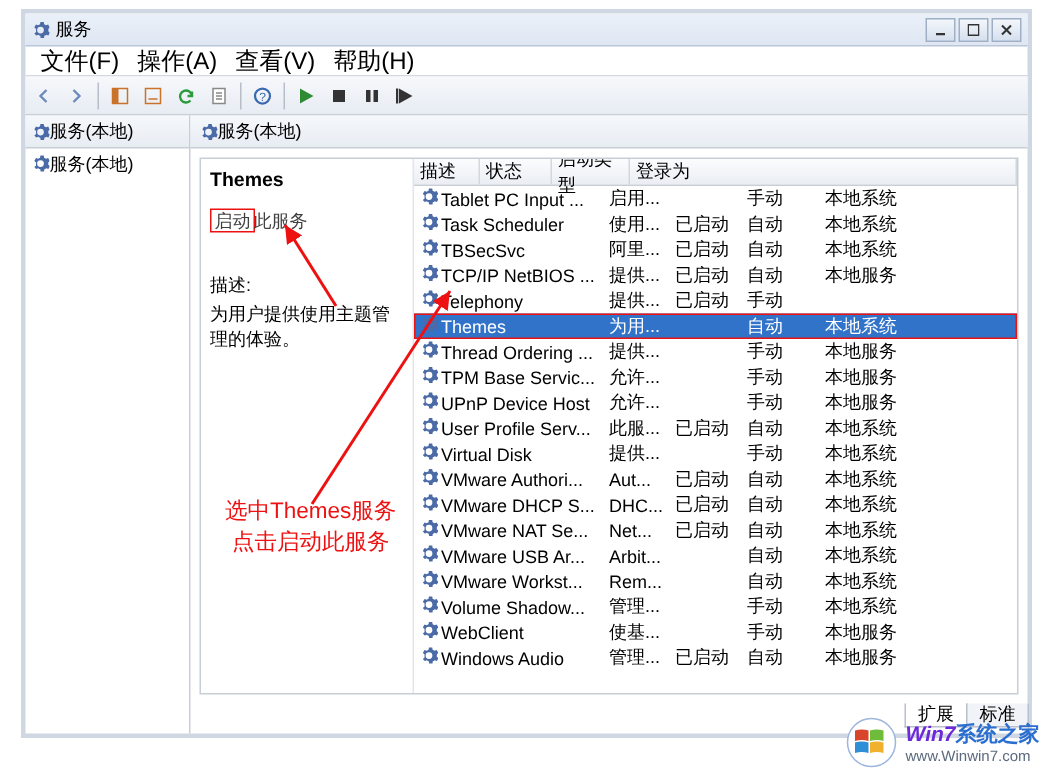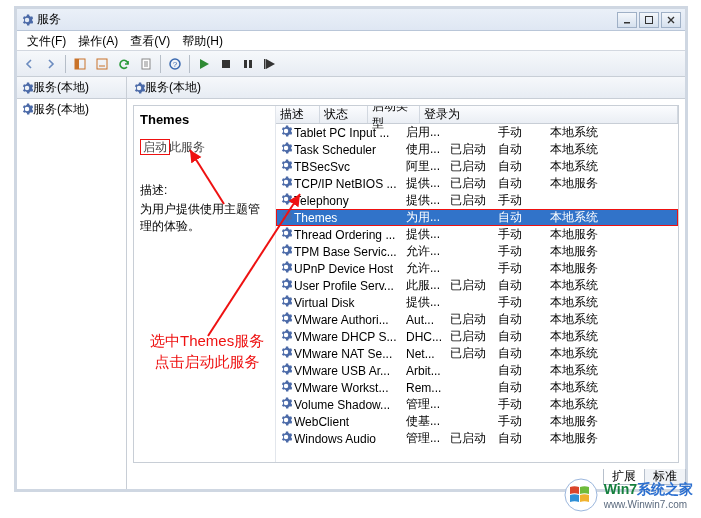--- a/index.html
+++ b/index.html
@@ -6,21 +6,21 @@
 body { margin: 0; background: #fff; width: 701px; height: 518px; overflow: hidden; position: relative; }
 
 .win { position: absolute; left: 14px; top: 6px; width: 674px; height: 486px; border: 3px solid #cfd7e2; background: #fff; }
 
 .titlebar { height: 22px; background: linear-gradient(#eaf0f8,#dfe7f3); display: flex; align-items: center; padding: 0 4px; font-size: 12px; border-bottom: 1px solid #b9c6d8; }
 .titlebar .gear { width: 12px; height: 12px; margin-right: 4px; }
 .titlebar .sp { flex: 1; }
 .winbtn { width: 20px; height: 16px; border: 1px solid #9fb0c6; background: linear-gradient(#f4f7fb,#d5e0ee); margin-left: 2px; display: inline-flex; align-items: center; justify-content: center; font-size: 10px; line-height: 1; }
 .winbtn svg { display:block; }
 
-.menubar { height: 20px; display: flex; align-items: flex-end; font-size: 12px; padding-left: 4px; border-bottom: 1px solid #d3d8e0; }
+.menubar { height: 20px; display: flex; align-items: flex-start; font-size: 16px; padding-left: 4px; border-bottom: 1px solid #d3d8e0; }
 .menubar .mi { padding: 0 6px; }
 
 .toolbar { height: 26px; border-bottom: 1px solid #c8ced6; display: flex; align-items: center; padding: 0 2px; gap: 2px; background: linear-gradient(#f6f8fb,#e7ecf3); }
 .tb { width: 20px; height: 20px; display: flex; align-items: center; justify-content: center; border: 1px solid transparent; }
 .tb svg { display:block; }
 .tbsep { width:1px; height:18px; background:#b6bec8; margin:0 2px; }
 
 .body { position: relative; height: calc(100% - 68px); display: flex; }
 .navpane { width: 110px; border-right: 1px solid #c8ced6; }
 .navhead { height: 22px; border-bottom: 1px solid #c8ced6; display: flex; align-items: center; font-size: 12px; padding-left: 4px; background: linear-gradient(#f6f8fb,#e7ecf3); }
@@ -55,21 +55,21 @@
 .tab.active { background:#fff; }
 
 .gearicon { fill:#4b6aa8; }
 
 .arrow1 { position:absolute; left:184px; top:144px; pointer-events:none; }
 .arrow2 { position:absolute; left:170px; top:186px; pointer-events:none; }
 .annotation { position:absolute; left:150px; top:330px; color:#e11; font-size:15px; line-height:1.4; text-align:center; pointer-events:none; }
 
 .watermark { position:absolute; right:8px; bottom:6px; display:flex; align-items:center; gap:6px; font-size:14px; }
 .watermark .brand { color:#2a6ecf; font-weight:bold; }
-.watermark .brand span { color:#15803d; }
+.watermark .brand span { color:#6d28d9;font-style:italic; }
 .watermark .sub { font-size:10px; color:#5b6a7e; }
 
 svg.gear path{fill:#4b6aa8;}
 </style>
 </head>
 <body>
 
 <div class="win">
 
   <div class="titlebar">

